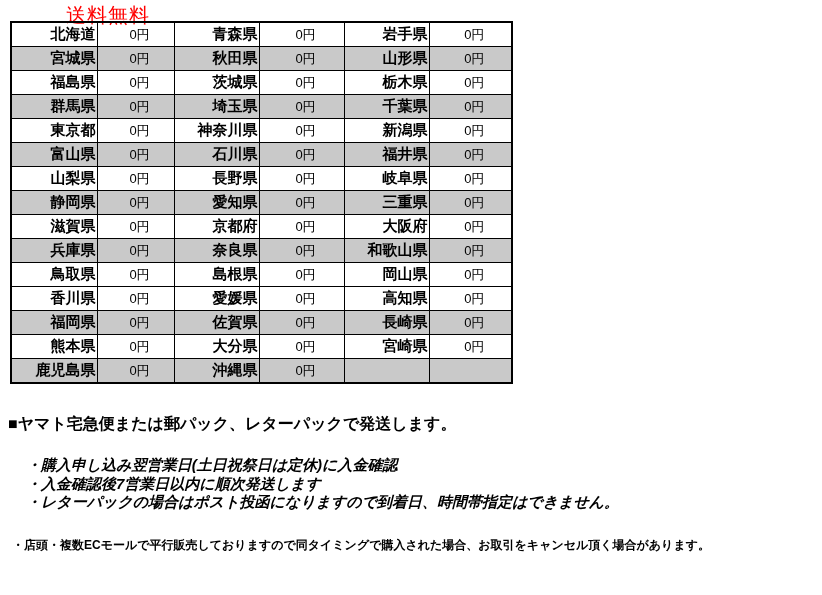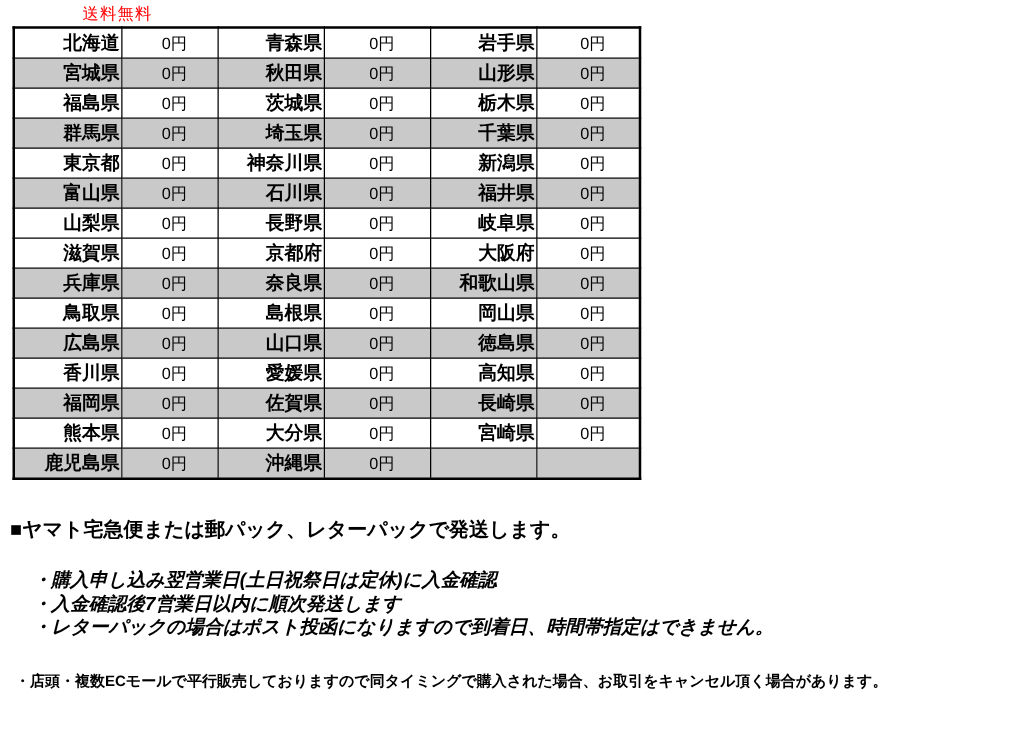--- a/index.html
+++ b/index.html
@@ -6,21 +6,21 @@
   body{
     width:822px;height:595px;
     background:#ffffff;
     position:relative;
     font-family:"Liberation Sans","DejaVu Sans",sans-serif;
     color:#000;
     overflow:hidden;
   }
   .free-label{
     position:absolute;left:66px;top:2px;
-    font-size:13px;color:#ff0000;letter-spacing:1px;
+    font-size:20px;color:#ff0000;letter-spacing:1px;
   }
   table.fees{
     position:absolute;left:10px;top:21px;
     width:501px;
     border-collapse:collapse;table-layout:fixed;
     border:2px solid #000;
   }
   table.fees td{
     border:1px solid #000;
     height:21px;
@@ -113,20 +113,28 @@
         <td class="fee">0円</td>
       </tr>
       <tr>
         <td class="pref">山梨県</td>
         <td class="fee">0円</td>
         <td class="pref">長野県</td>
         <td class="fee">0円</td>
         <td class="pref">岐阜県</td>
         <td class="fee">0円</td>
       </tr>
+      <tr class="alt">
+        <td class="pref">静岡県</td>
+        <td class="fee">0円</td>
+        <td class="pref">愛知県</td>
+        <td class="fee">0円</td>
+        <td class="pref">三重県</td>
+        <td class="fee">0円</td>
+      </tr>
       <tr>
         <td class="pref">滋賀県</td>
         <td class="fee">0円</td>
         <td class="pref">京都府</td>
         <td class="fee">0円</td>
         <td class="pref">大阪府</td>
         <td class="fee">0円</td>
       </tr>
       <tr class="alt">
         <td class="pref">兵庫県</td>
@@ -135,28 +143,20 @@
         <td class="fee">0円</td>
         <td class="pref">和歌山県</td>
         <td class="fee">0円</td>
       </tr>
       <tr>
         <td class="pref">鳥取県</td>
         <td class="fee">0円</td>
         <td class="pref">島根県</td>
         <td class="fee">0円</td>
         <td class="pref">岡山県</td>
-        <td class="fee">0円</td>
-      </tr>
-      <tr class="alt">
-        <td class="pref">広島県</td>
-        <td class="fee">0円</td>
-        <td class="pref">山口県</td>
-        <td class="fee">0円</td>
-        <td class="pref">徳島県</td>
         <td class="fee">0円</td>
       </tr>
       <tr>
         <td class="pref">香川県</td>
         <td class="fee">0円</td>
         <td class="pref">愛媛県</td>
         <td class="fee">0円</td>
         <td class="pref">高知県</td>
         <td class="fee">0円</td>
       </tr>

